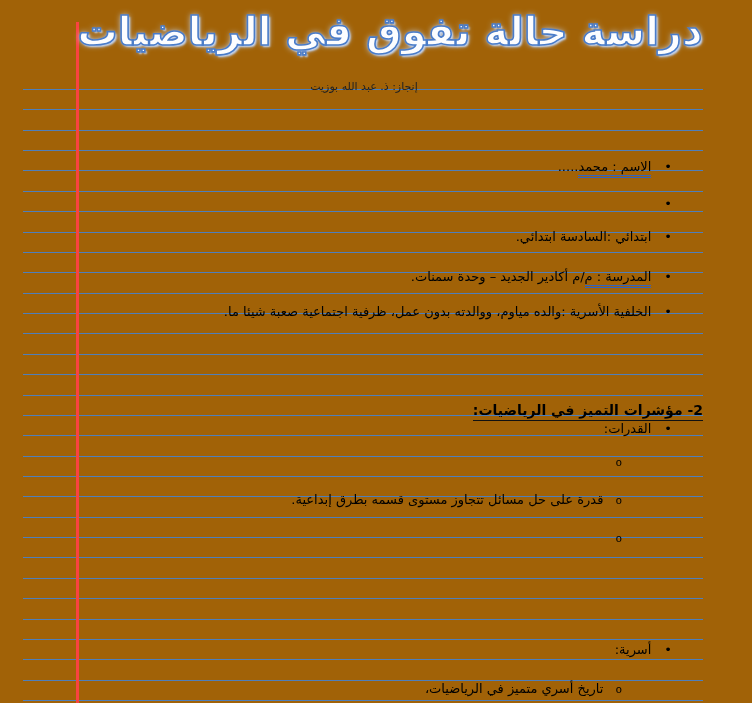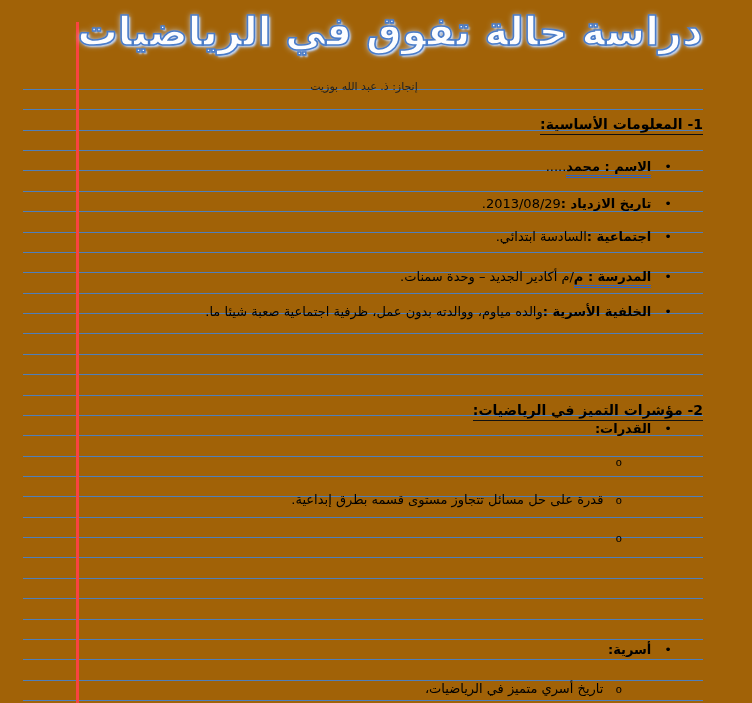--- a/index.html
+++ b/index.html
@@ -54,21 +54,21 @@
     white-space:nowrap;
     font-size:13px;color:#000000;
     line-height:17px;
   }
   .row.heading{right:49px;font-size:14px;font-weight:bold;}
   .row.heading .htext{border-bottom:1.4px solid #111111;padding-bottom:1px;}
   .row.l1{right:80px;column-gap:13px;}
   .row.l2{right:130px;column-gap:12px;}
   .marker{font-size:13px;line-height:17px;}
   .marker.sub{font-family:"DejaVu Sans Mono",monospace;font-size:11px;}
-  .lbl{font-weight:bold;text-align:center;}
+  .lbl{font-weight:normal;text-align:center;}
   .u2{border-bottom:3px double var(--underline-blue,#2f62c4);padding-bottom:1px;}
 </style>
 </head>
 <body>
 
 <div class="page">
 
   <div>
       <div class="rule" style="top: 89px;"></div>
       <div class="rule" style="top: 109.367px;"></div>
@@ -100,37 +100,33 @@
       <div class="rule" style="top: 638.901px;"></div>
       <div class="rule" style="top: 659.268px;"></div>
       <div class="rule" style="top: 679.634px;"></div>
       <div class="rule" style="top: 700.001px;"></div>
     </div>
   <div class="margin-line"></div>
 
   <div class="title">دراسة حالة تفوق في الرياضيات</div>
   <div class="byline">إنجاز: ذ. عبد الله بوزيت</div>
 
-  <div class="row heading" style="top:116px">
-      <span class="htext">1- المعلومات الأساسية:</span>
-    </div>
 
   <div class="row l1" style="top:158px">
       <span class="marker">•</span>
       <span><span class="lbl u2">الاسم : محمد</span><span>.....</span></span>
     </div>
 
   <div class="row l1" style="top:195px">
       <span class="marker">•</span>
-      <span><span class="lbl">تاريخ الازدياد :</span><span>2013/08/29.</span></span>
     </div>
 
   <div class="row l1" style="top:228px">
       <span class="marker">•</span>
-      <span><span class="lbl">اجتماعية :</span><span>السادسة ابتدائي.</span></span>
+      <span><span class="lbl">ابتدائي :</span><span>السادسة ابتدائي.</span></span>
     </div>
 
   <div class="row l1" style="top:268px">
       <span class="marker">•</span>
       <span><span class="lbl u2">المدرسة : م</span><span>/م أكادير الجديد – وحدة سمنات.</span></span>
     </div>
 
   <div class="row l1" style="top:303px">
       <span class="marker">•</span>
       <span><span class="lbl">الخلفية الأسرية :</span><span>والده مياوم، ووالدته بدون عمل، ظرفية اجتماعية صعبة شيئا ما.</span></span>

